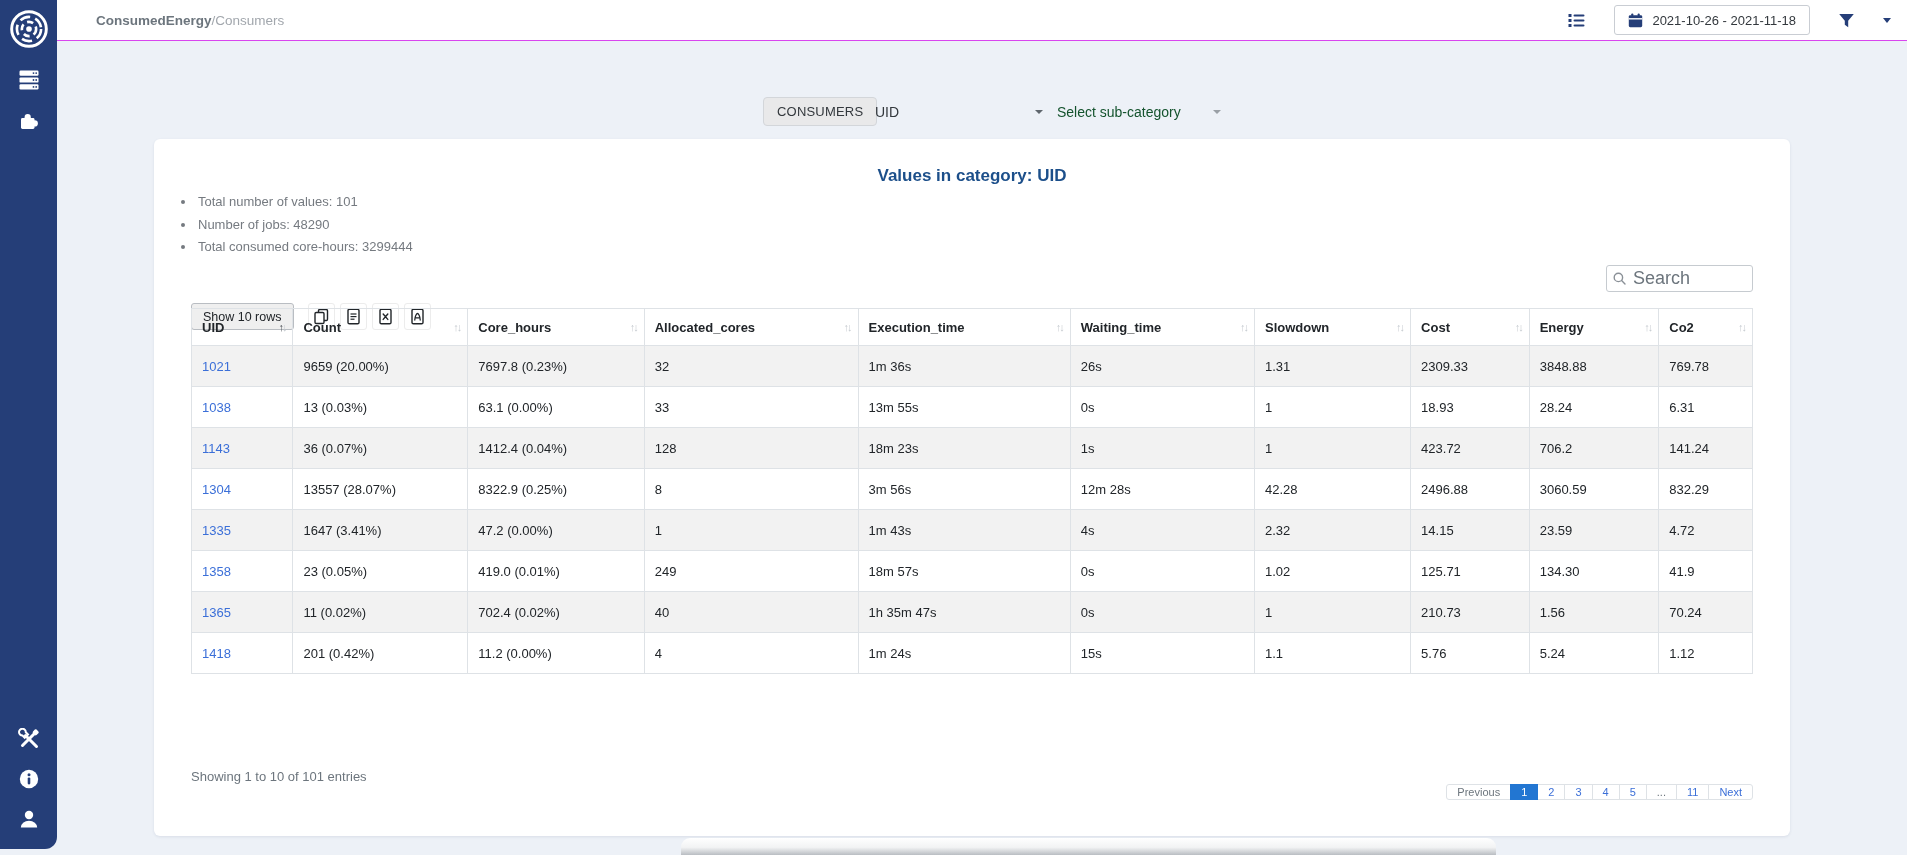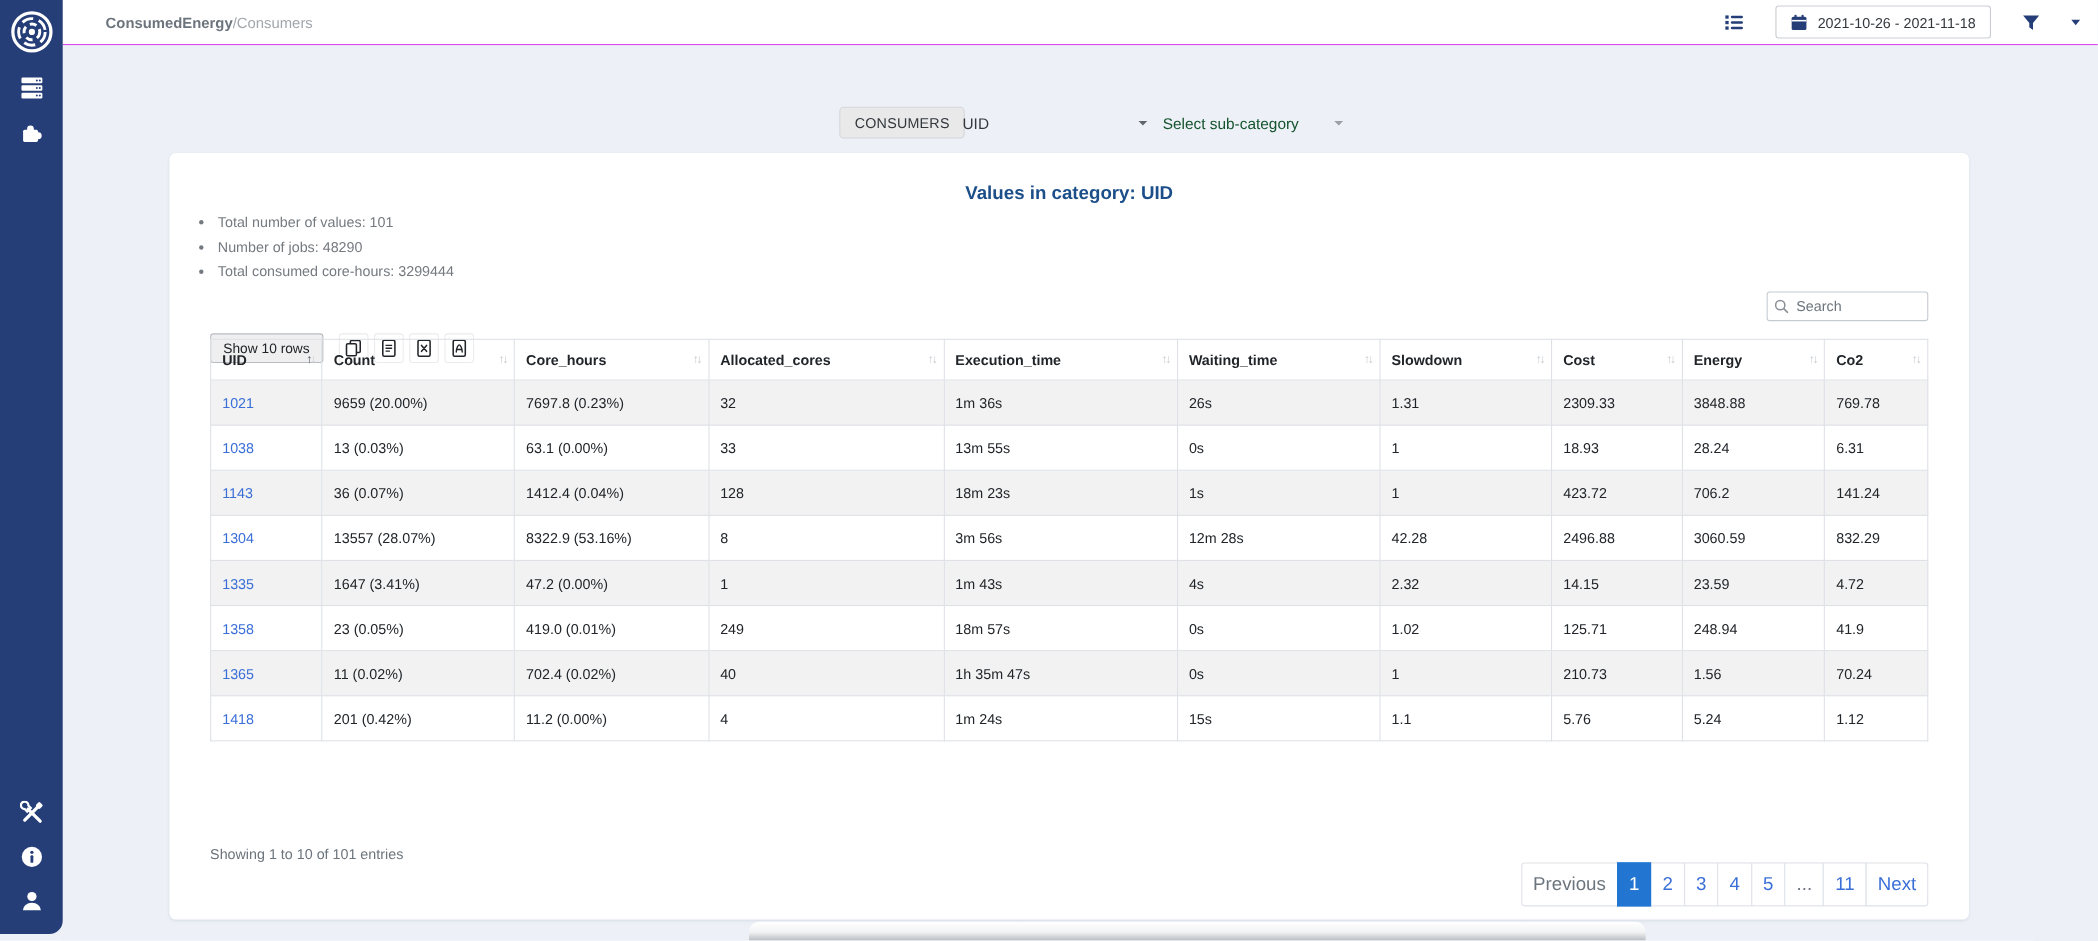--- a/index.html
+++ b/index.html
@@ -58,43 +58,43 @@
   .toolbar { position:absolute; left:37px; top:127px; display:flex; align-items:center;margin-top:37px; }
   .show-rows { height:27px; padding:0 11px; background:#efefef; border:1px solid #b9bdc2;
                border-radius:3px; font-size:12.5px; color:#212529; cursor:pointer; font-family:inherit; }
   .export-group { display:flex; margin-left:14px; gap:5px; }
   .export-btn { width:27px; height:27px; background:#fff; border:1px solid #ececec; border-radius:3px;
                 display:flex; align-items:center; justify-content:center; cursor:pointer; }
 
   .search-wrap { position:absolute; left:1452px; top:126px; width:147px; height:27px; }
   .search-wrap svg { position:absolute; left:7px; top:6.5px; }
   .search-input { width:100%; height:100%; border:1px solid #c6cbd0; border-radius:3px;
-                  padding:0 20px 0 26px; font-size:13px; color:#212529; font-family:inherit; background:#fff; }
+                  padding:0 20px 0 26px; font-size:18px; color:#212529; font-family:inherit; background:#fff; }
   .search-input::placeholder { color:#6c757d; }
 
   
   .table-wrap { position:absolute; left:37px; top:169px; width:1562px; }
   table.data { width:100%; border-collapse:collapse; table-layout:fixed; font-size:13px; color:#212529; }
   table.data th, table.data td { border:1px solid #dee2e6; text-align:left; vertical-align:middle; }
   table.data thead th { font-weight:bold; padding:10px 10px; cursor:pointer; position:relative; height:37px; }
   table.data td { padding:12.5px 10px; height:40px; }
   tbody tr:nth-child(odd) { background:#f2f2f2; }
   tbody tr:nth-child(even) { background:#ffffff; }
   .sort { position:absolute; right:7px; top:50%; transform:translateY(-50%);
           font-size:11px; color:#c6cbd0; letter-spacing:-2px; font-weight:normal; }
   .sort .up, .sort .down { font-style:normal; }
   .sorted-asc .sort .up { color:#4a4f55; }
   a.uid-link { color:#3b6fd8; text-decoration:none; cursor:pointer; }
 
   .status-text { position:absolute; left:37px; top:630px; font-size:13px; color:#6c757d; }
 
   
   .pagination { position:absolute; right:37px; top:645px; display:flex; }
-  .page-btn { min-width:28px; height:40px; padding:0 10px; background:#fff; border:1px solid #dee2e6;
-              margin-left:-1px; font-size:17px; display:flex; align-items:center; justify-content:center;
+  .page-btn { min-width:28px; height:16px; padding:0 10px; background:#fff; border:1px solid #dee2e6;
+              margin-left:-1px; font-size:11px; display:flex; align-items:center; justify-content:center;
               color:#3b6fd8; cursor:pointer; font-family:inherit; }
   .page-btn.prev { color:#6c757d; border-radius:3px 0 0 3px; margin-left:0; }
   .page-btn.next { border-radius:0 3px 3px 0; }
   .page-btn.active { background:#2276d2; border-color:#2276d2; color:#fff; position:relative; z-index:2; }
   .page-btn.dots { color:#6c757d; }
 
   .bottom-fade { position:absolute; left:624px; top:797px; width:815px; height:17px;
                  border-radius:9px 9px 0 0;
                  background:linear-gradient(to bottom, #ffffff 0%, #f2f3f4 55%, #b9bdc2 100%); }
 
@@ -311,21 +311,21 @@
             <td>18m 23s</td>
             <td>1s</td>
             <td>1</td>
             <td>423.72</td>
             <td>706.2</td>
             <td>141.24</td>
           </tr>
           <tr>
             <td><a class="uid-link">1304</a></td>
             <td>13557 (28.07%)</td>
-            <td>8322.9 (53.16%)</td>
+            <td>8322.9 (0.25%)</td>
             <td>8</td>
             <td>3m 56s</td>
             <td>12m 28s</td>
             <td>42.28</td>
             <td>2496.88</td>
             <td>3060.59</td>
             <td>832.29</td>
           </tr>
           <tr>
             <td><a class="uid-link">1335</a></td>
@@ -341,21 +341,21 @@
           </tr>
           <tr>
             <td><a class="uid-link">1358</a></td>
             <td>23 (0.05%)</td>
             <td>419.0 (0.01%)</td>
             <td>249</td>
             <td>18m 57s</td>
             <td>0s</td>
             <td>1.02</td>
             <td>125.71</td>
-            <td>248.94</td>
+            <td>134.30</td>
             <td>41.9</td>
           </tr>
           <tr>
             <td><a class="uid-link">1365</a></td>
             <td>11 (0.02%)</td>
             <td>702.4 (0.02%)</td>
             <td>40</td>
             <td>1h 35m 47s</td>
             <td>0s</td>
             <td>1</td>

